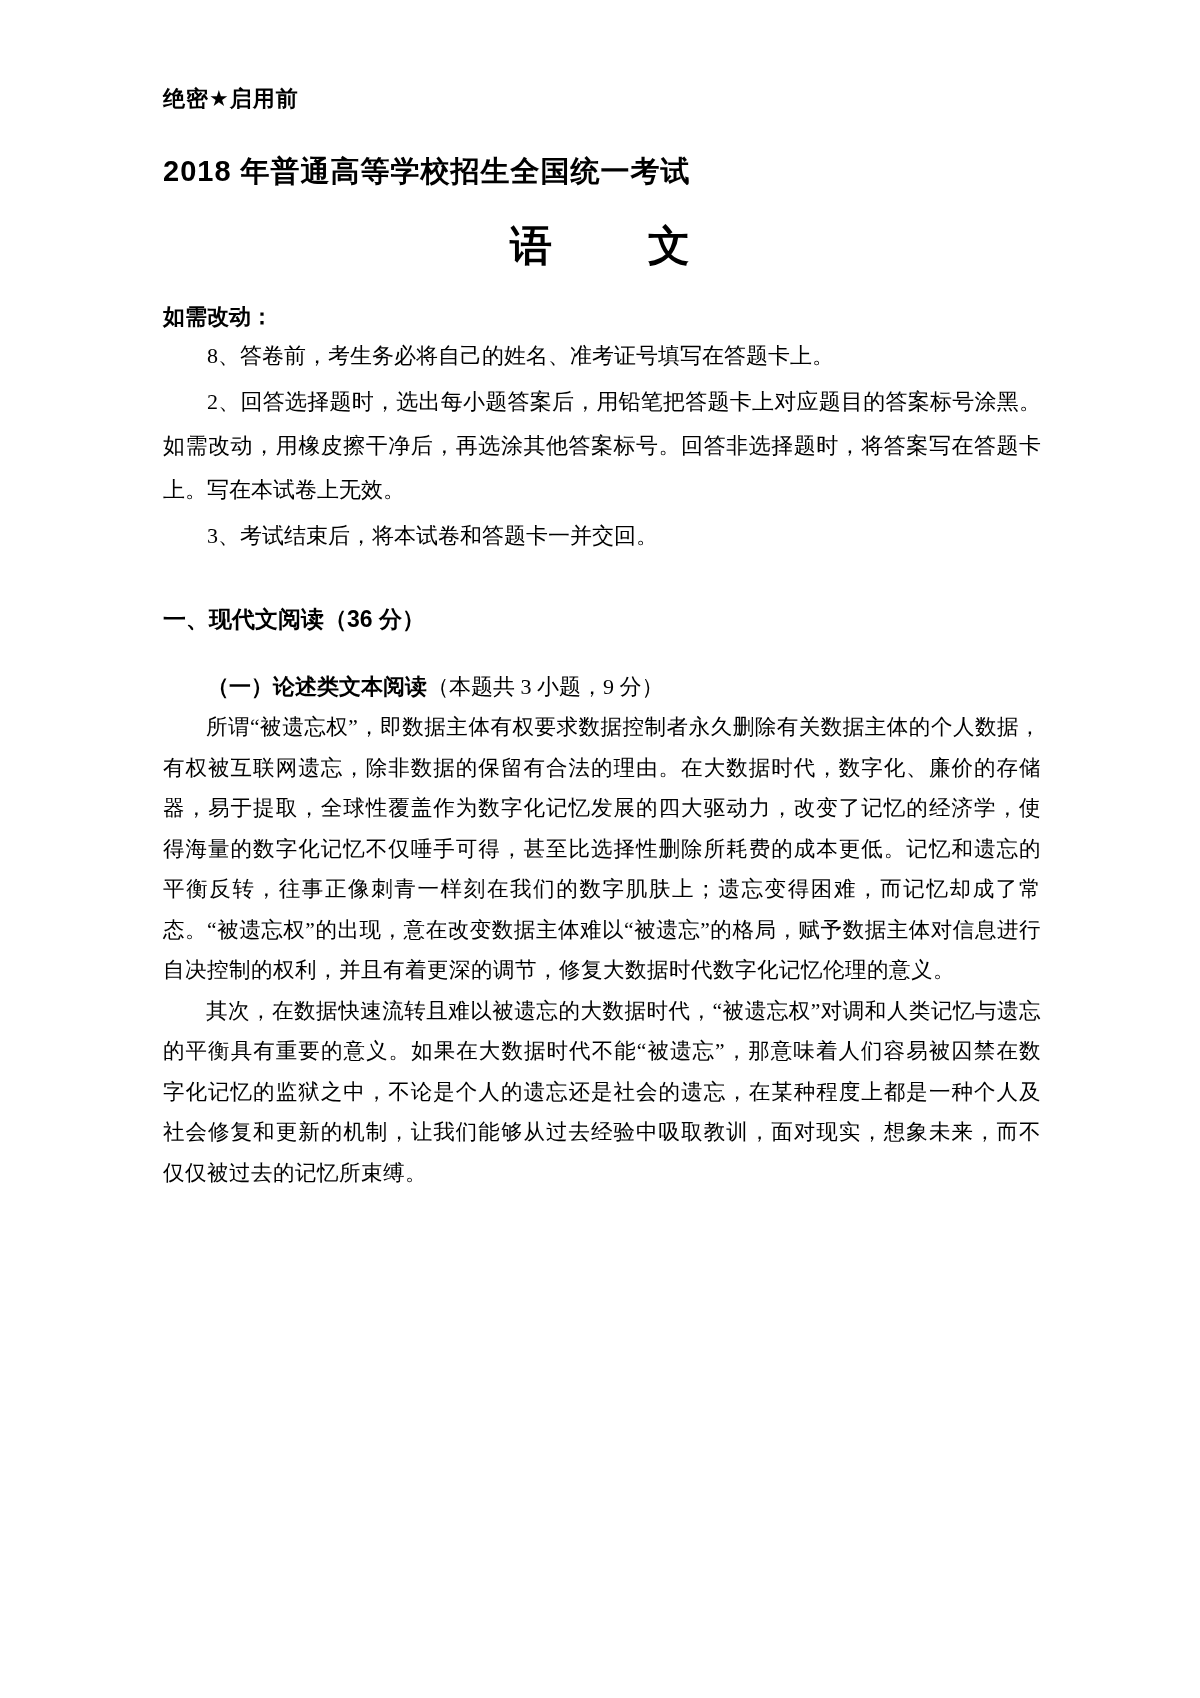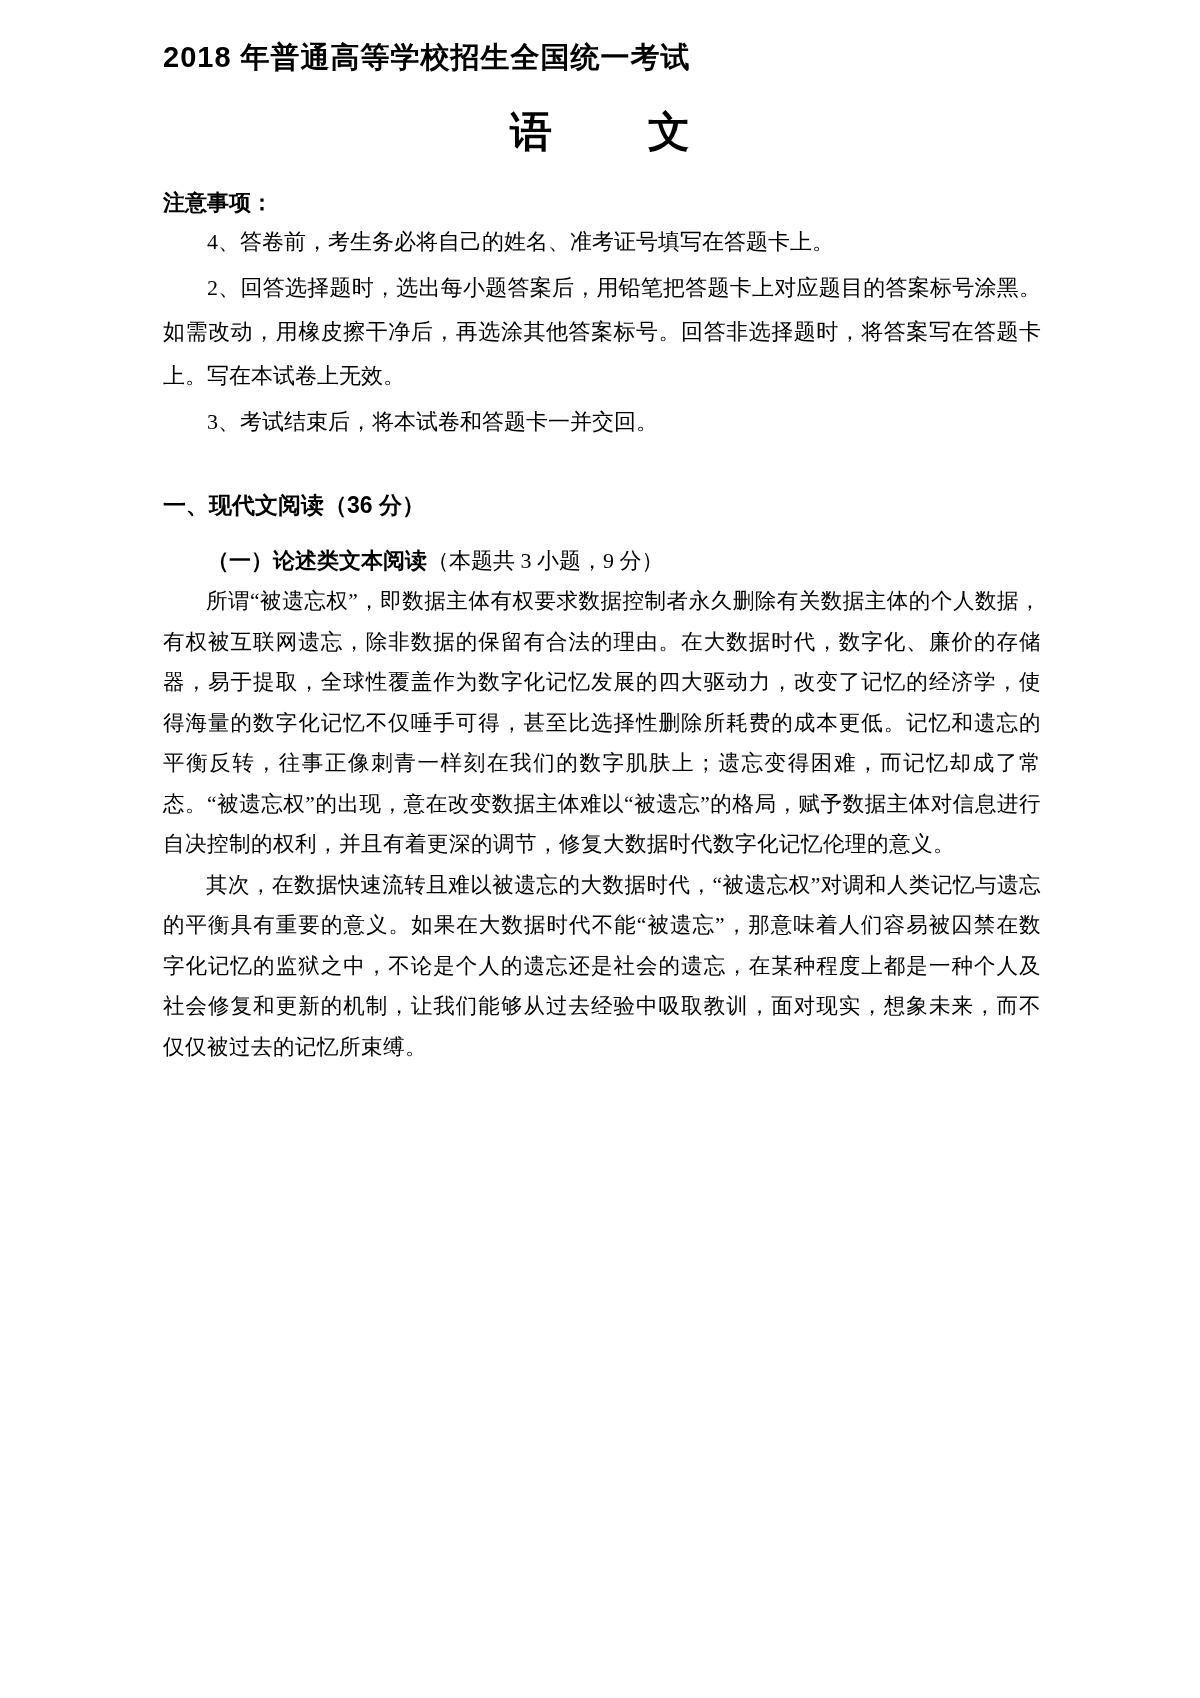--- a/index.html
+++ b/index.html
@@ -58,21 +58,21 @@
     text-align: justify;
     margin-top: 2px;
   }
   .section-heading {
     margin-top: 46px;
     font-family: "Liberation Sans", "DejaVu Sans", sans-serif;
     font-weight: bold;
     font-size: 23px;
   }
   .sub-heading {
-    margin-top: 20px;
+    margin-top: 32px;
     font-size: 22px;
     text-indent: 2em;
     line-height: 40px;
   }
   .sub-heading .bold-part {
     font-family: "Liberation Sans", "DejaVu Sans", sans-serif;
     font-weight: bold;
   }
   .instruction {
     font-size: 22px;
@@ -94,28 +94,29 @@
     text-align: center;
     font-size: 19px;
   }
 </style>
 </head>
 <body>
 
 <div class="page">
   <div class="content">
 
+    <div class="classification">绝密★启用前</div>
 
     <div class="exam-title">2018 年普通高等学校招生全国统一考试</div>
 
     <div class="subject-title">语　　文</div>
 
-    <div class="notice-heading">注意事项：</div>
+    <div class="notice-heading">如需改动：</div>
 
-    <div class="notice-item">4、答卷前，考生务必将自己的姓名、准考证号填写在答题卡上。</div>
+    <div class="notice-item">8、答卷前，考生务必将自己的姓名、准考证号填写在答题卡上。</div>
 
     <div class="notice-item">2、回答选择题时，选出每小题答案后，用铅笔把答题卡上对应题目的答案标号涂黑。如需改动，用橡皮擦干净后，再选涂其他答案标号。回答非选择题时，将答案写在答题卡上。写在本试卷上无效。</div>
 
     <div class="notice-item">3、考试结束后，将本试卷和答题卡一并交回。</div>
 
     <div class="section-heading">一、现代文阅读（36 分）</div>
 
     <div class="sub-heading">
       <span class="bold-part">（一）论述类文本阅读</span><span>（本题共 3 小题，9 分）</span>
     </div>

